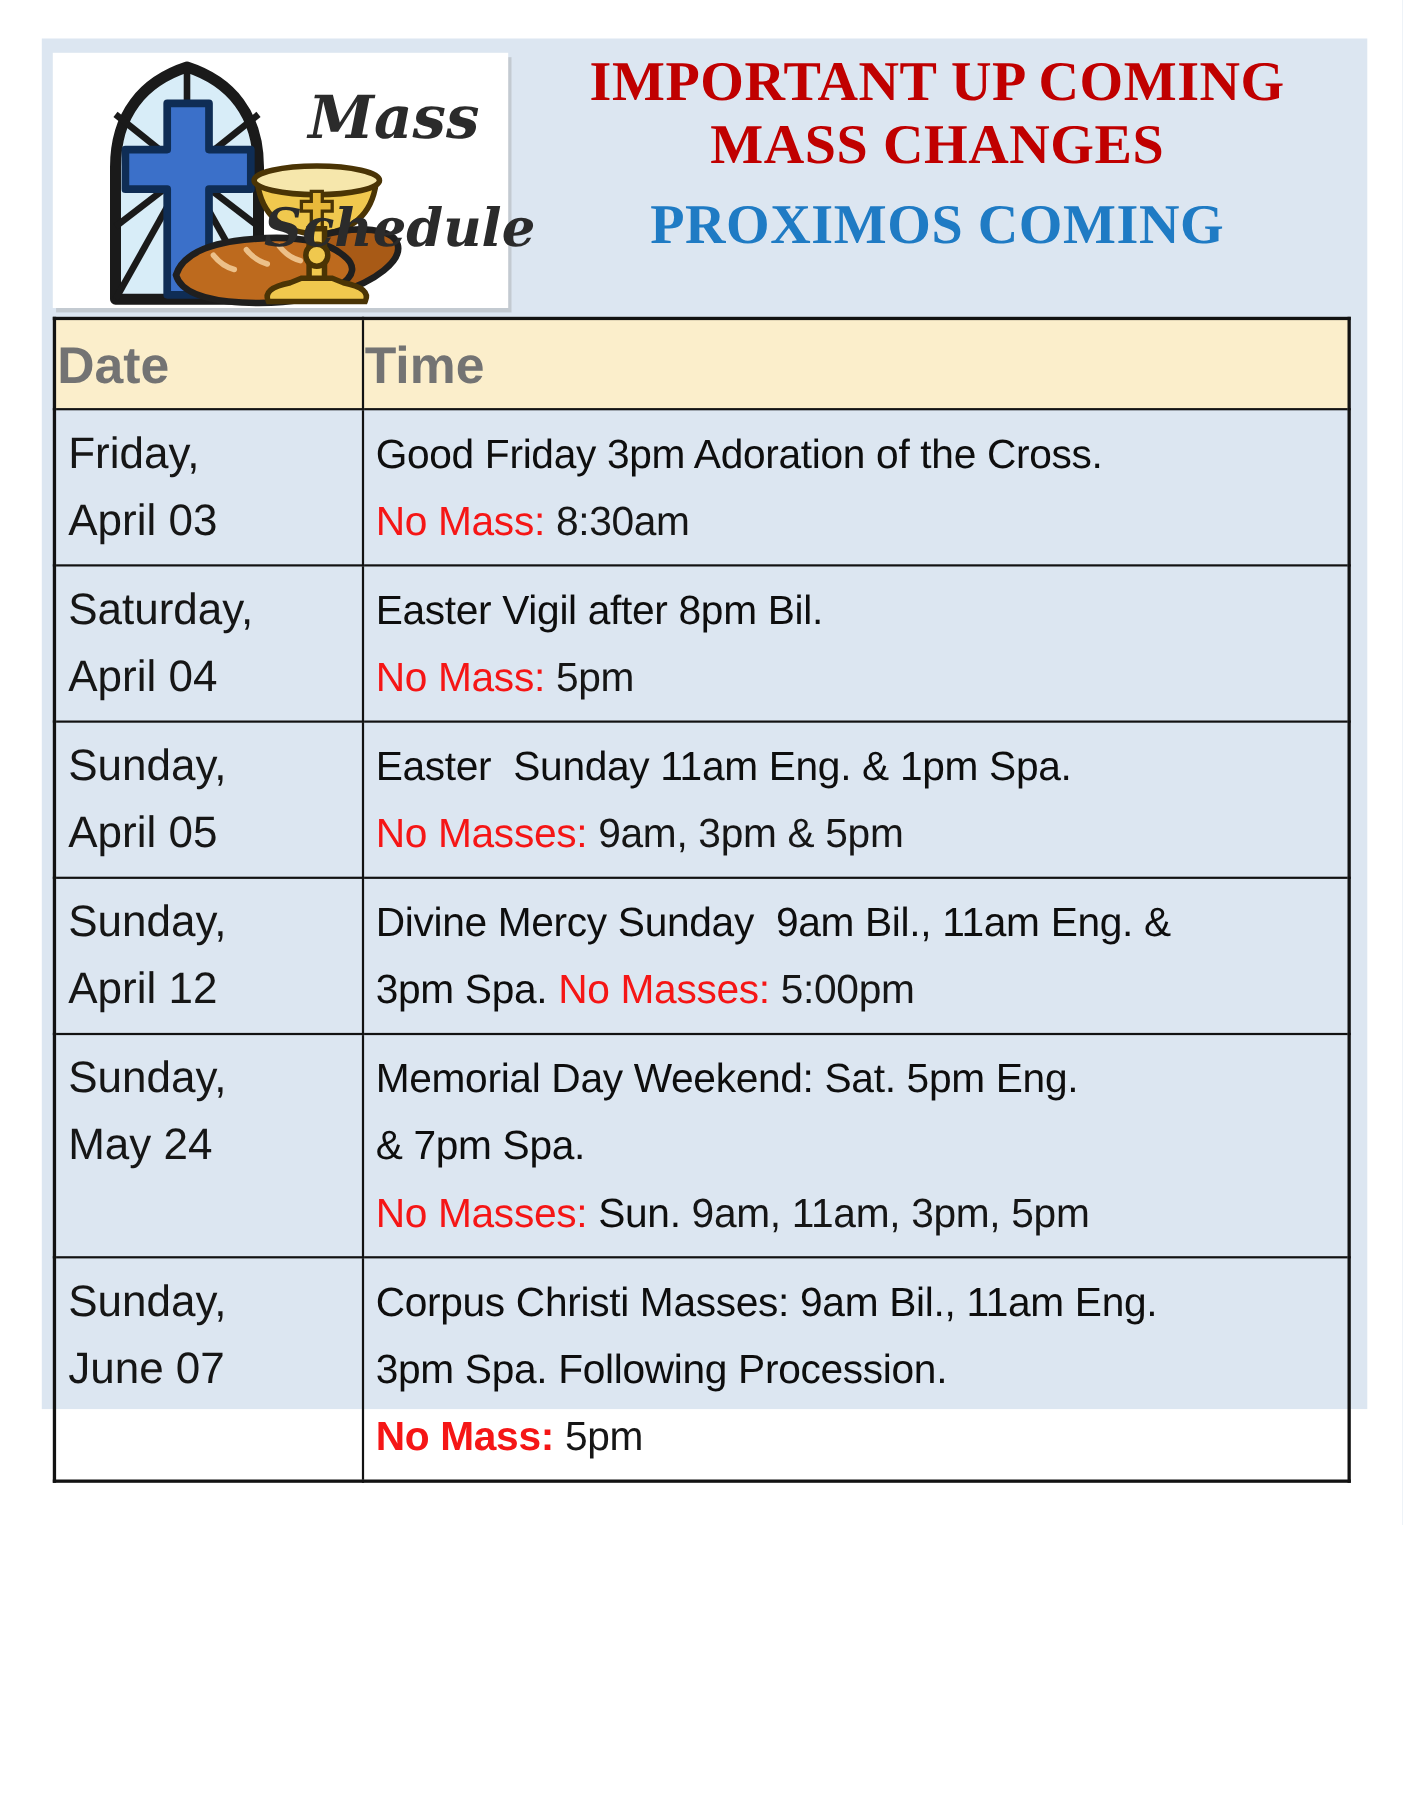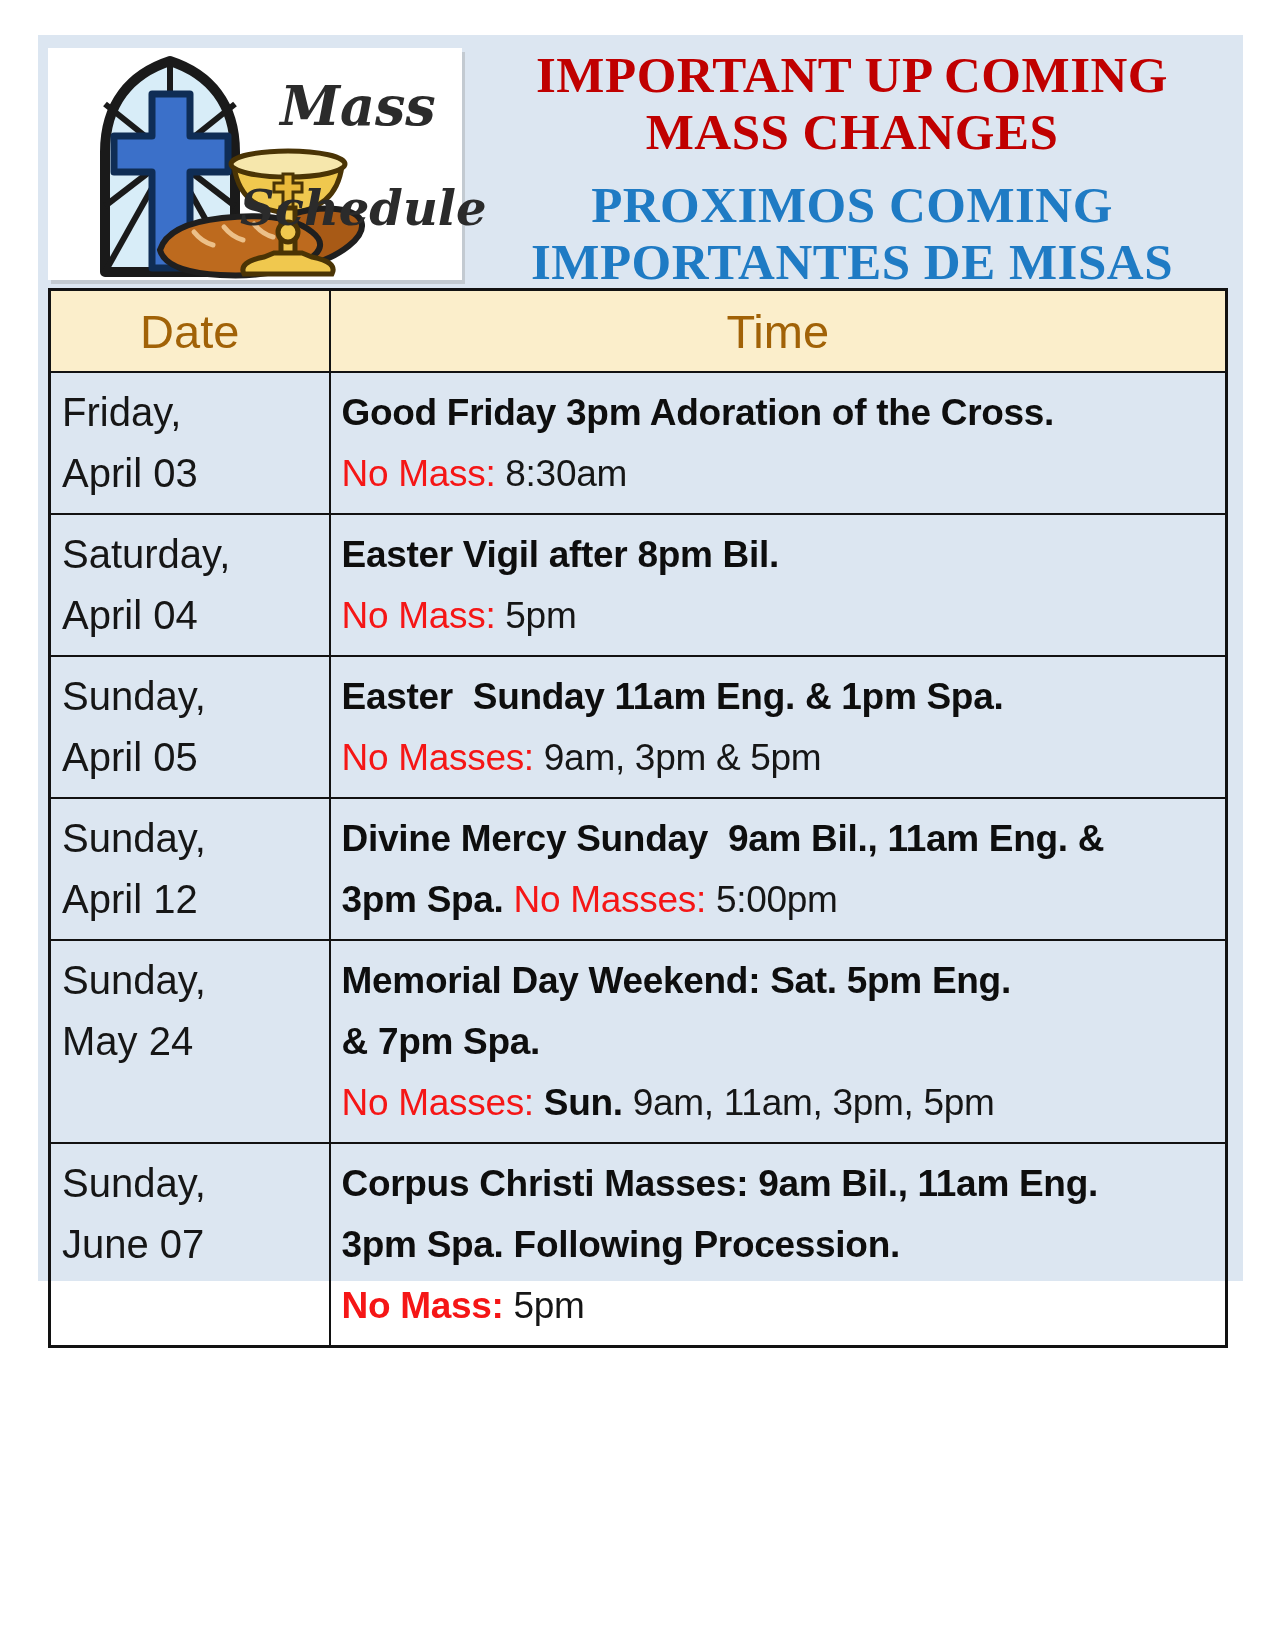--- a/index.html
+++ b/index.html
@@ -33,28 +33,28 @@
   .title-gap{height:16px;}
   
   table.sched{
     position:absolute;left:10px;top:253px;width:1180px;
     border-collapse:collapse;table-layout:fixed;border:3px solid #121212;
   }
   .sched col.c-date{width:280px;}
   .sched th,.sched td{border:2.5px solid #121212;}
   .sched th{
     height:78px;background:var(--header-cream,#fbeecb);
-    font-size:47px;font-weight:normal;color:#a16207;text-align:center;vertical-align:middle;
+    font-size:47px;font-weight:bold;color:#737373;text-align:left;vertical-align:middle;
   }
   .sched td{vertical-align:top;padding:9px 24px 9px 11px;overflow:hidden;}
   .cell-line{line-height:61px;white-space:pre;}
   td.date-cell{font-size:40px;}
   td.time-cell{font-size:37px;letter-spacing:-.3px;}
   .seg-plain{font-weight:normal;color:#161616;}
-  .seg-bold{font-weight:bold;color:#0e0e0e;margin-top:37px;}
+  .seg-bold{font-weight:normal;color:#0e0e0e;margin-top:37px;}
   .seg-red{font-weight:normal;color:var(--alert-red,#f51616);}
   .seg-red-bold{font-weight:bold;color:var(--alert-red,#f51616);}
 </style>
 </head>
 <body>
 
 <div class="panel">
 
   <div class="logo-box">
     <svg viewBox="0 0 414 232" aria-hidden="true">
@@ -96,21 +96,20 @@
     </svg>
     <div class="logo-word w1">Mass</div>
     <div class="logo-word w2">Schedule</div>
   </div>
 
   <div class="titles">
     <div class="title-line title-en">IMPORTANT UP COMING</div>
     <div class="title-line title-en">MASS CHANGES</div>
     <div class="title-gap"></div>
     <div class="title-line title-es">PROXIMOS COMING</div>
-    <div class="title-line title-es">IMPORTANTES DE MISAS</div>
   </div>
 
   <table class="sched">
     <colgroup>
         <col class="c-date">
         <col class="c-time">
       </colgroup>
     <thead>
       <tr>
         <th>Date</th>

